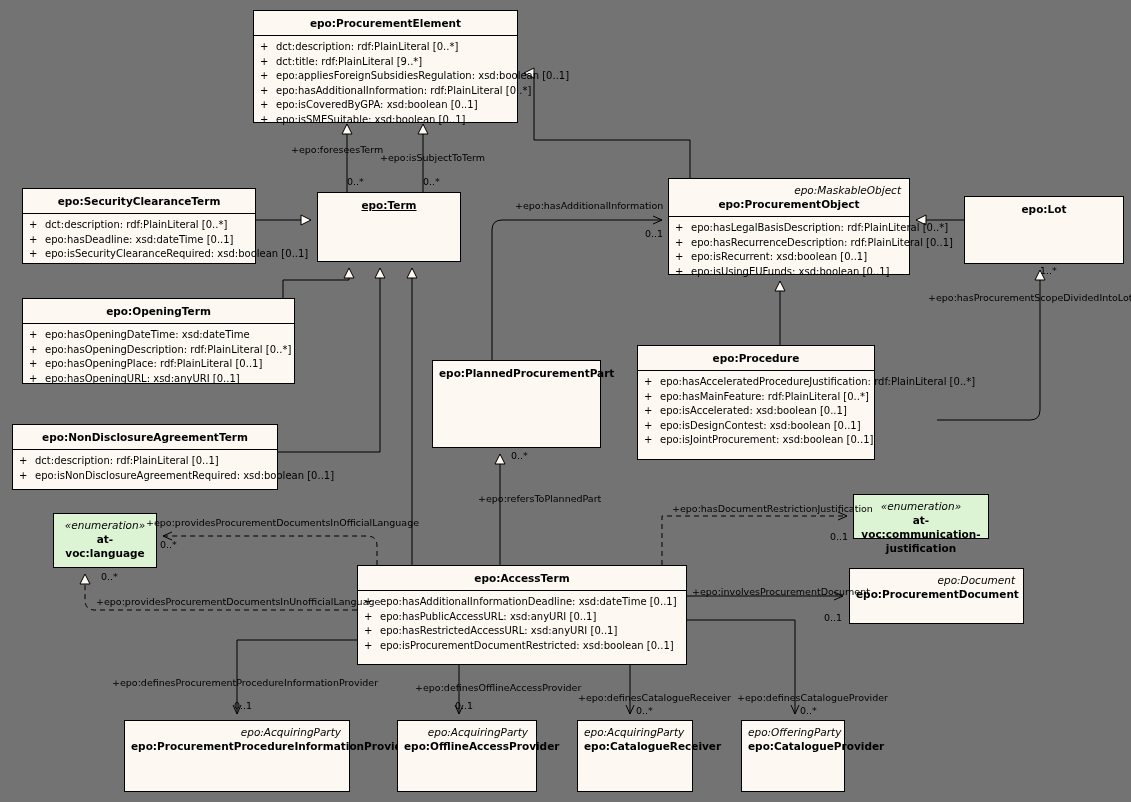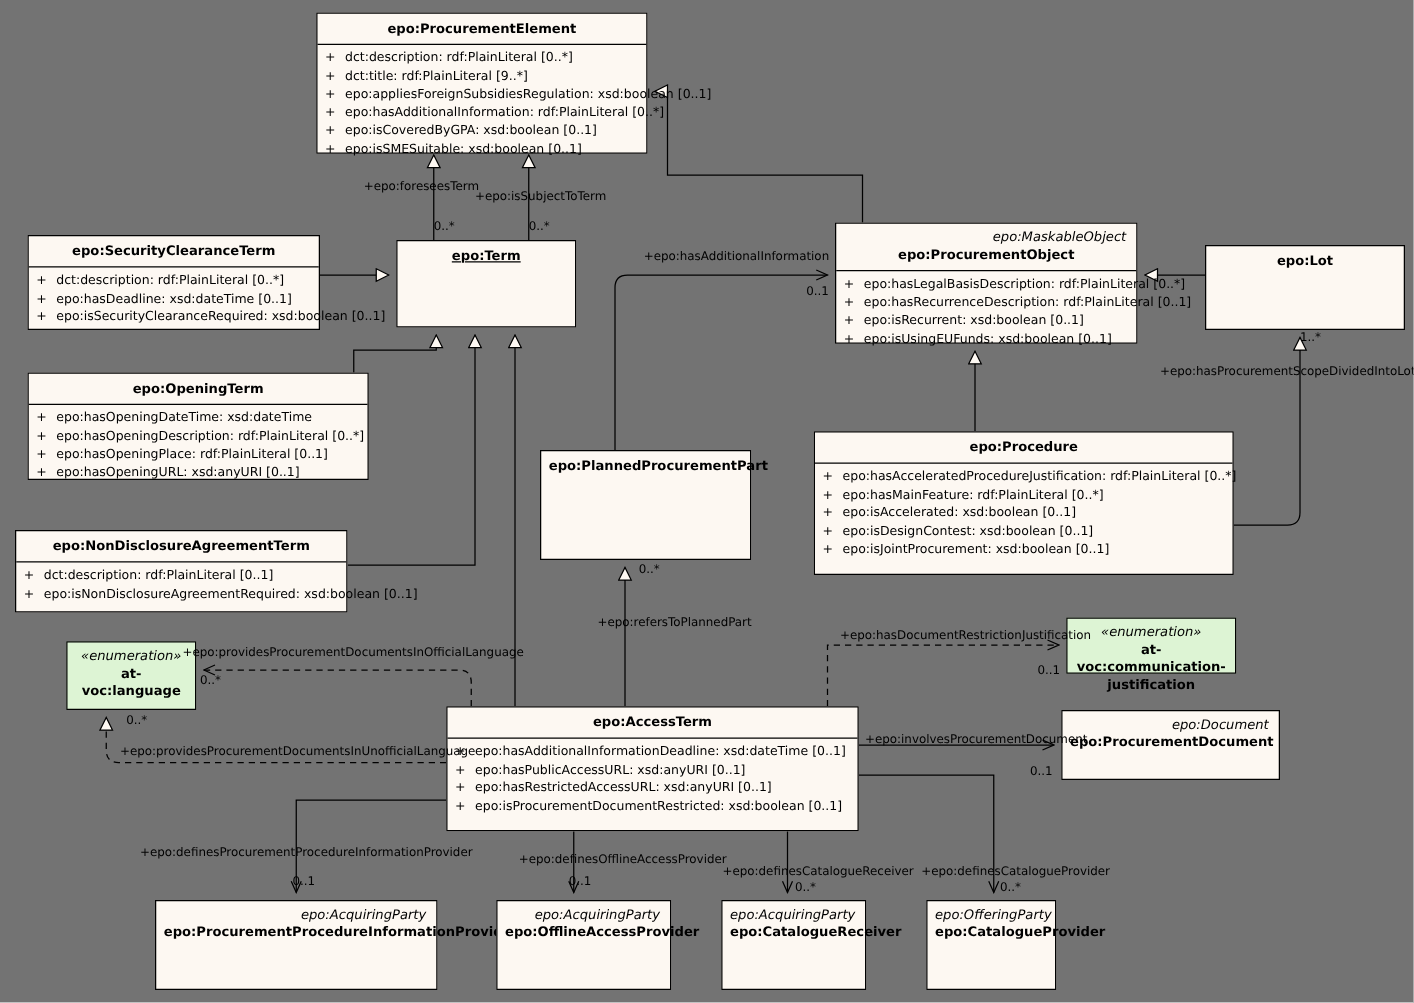--- a/index.html
+++ b/index.html
@@ -287,21 +287,21 @@
       <div class="uml-class" style="left: 964px; top: 196px; width: 160px; height: 68px;">
         <div class="cls-header">
           <span class="cls-name">epo:Lot</span>
         </div>
       </div>
       <div class="uml-class" style="left: 432px; top: 360px; width: 169px; height: 88px;">
         <div class="cls-header">
           <span class="cls-name">epo:PlannedProcurementPart</span>
         </div>
       </div>
-      <div class="uml-class" style="left: 637px; top: 345px; width: 336px; height: 115px; margin-left: 14px;">
+      <div class="uml-class" style="left: 637px; top: 345px; width: 238px; height: 115px;">
         <div class="cls-header divided">
           <span class="cls-name">epo:Procedure</span>
         </div>
         <div class="cls-attrs">
           <div class="attr-row">
             <span class="attr-vis">+</span>
             <span class="attr-txt">epo:hasAcceleratedProcedureJustification: rdf:PlainLiteral [0..*]</span>
           </div>
           <div class="attr-row">
             <span class="attr-vis">+</span>

